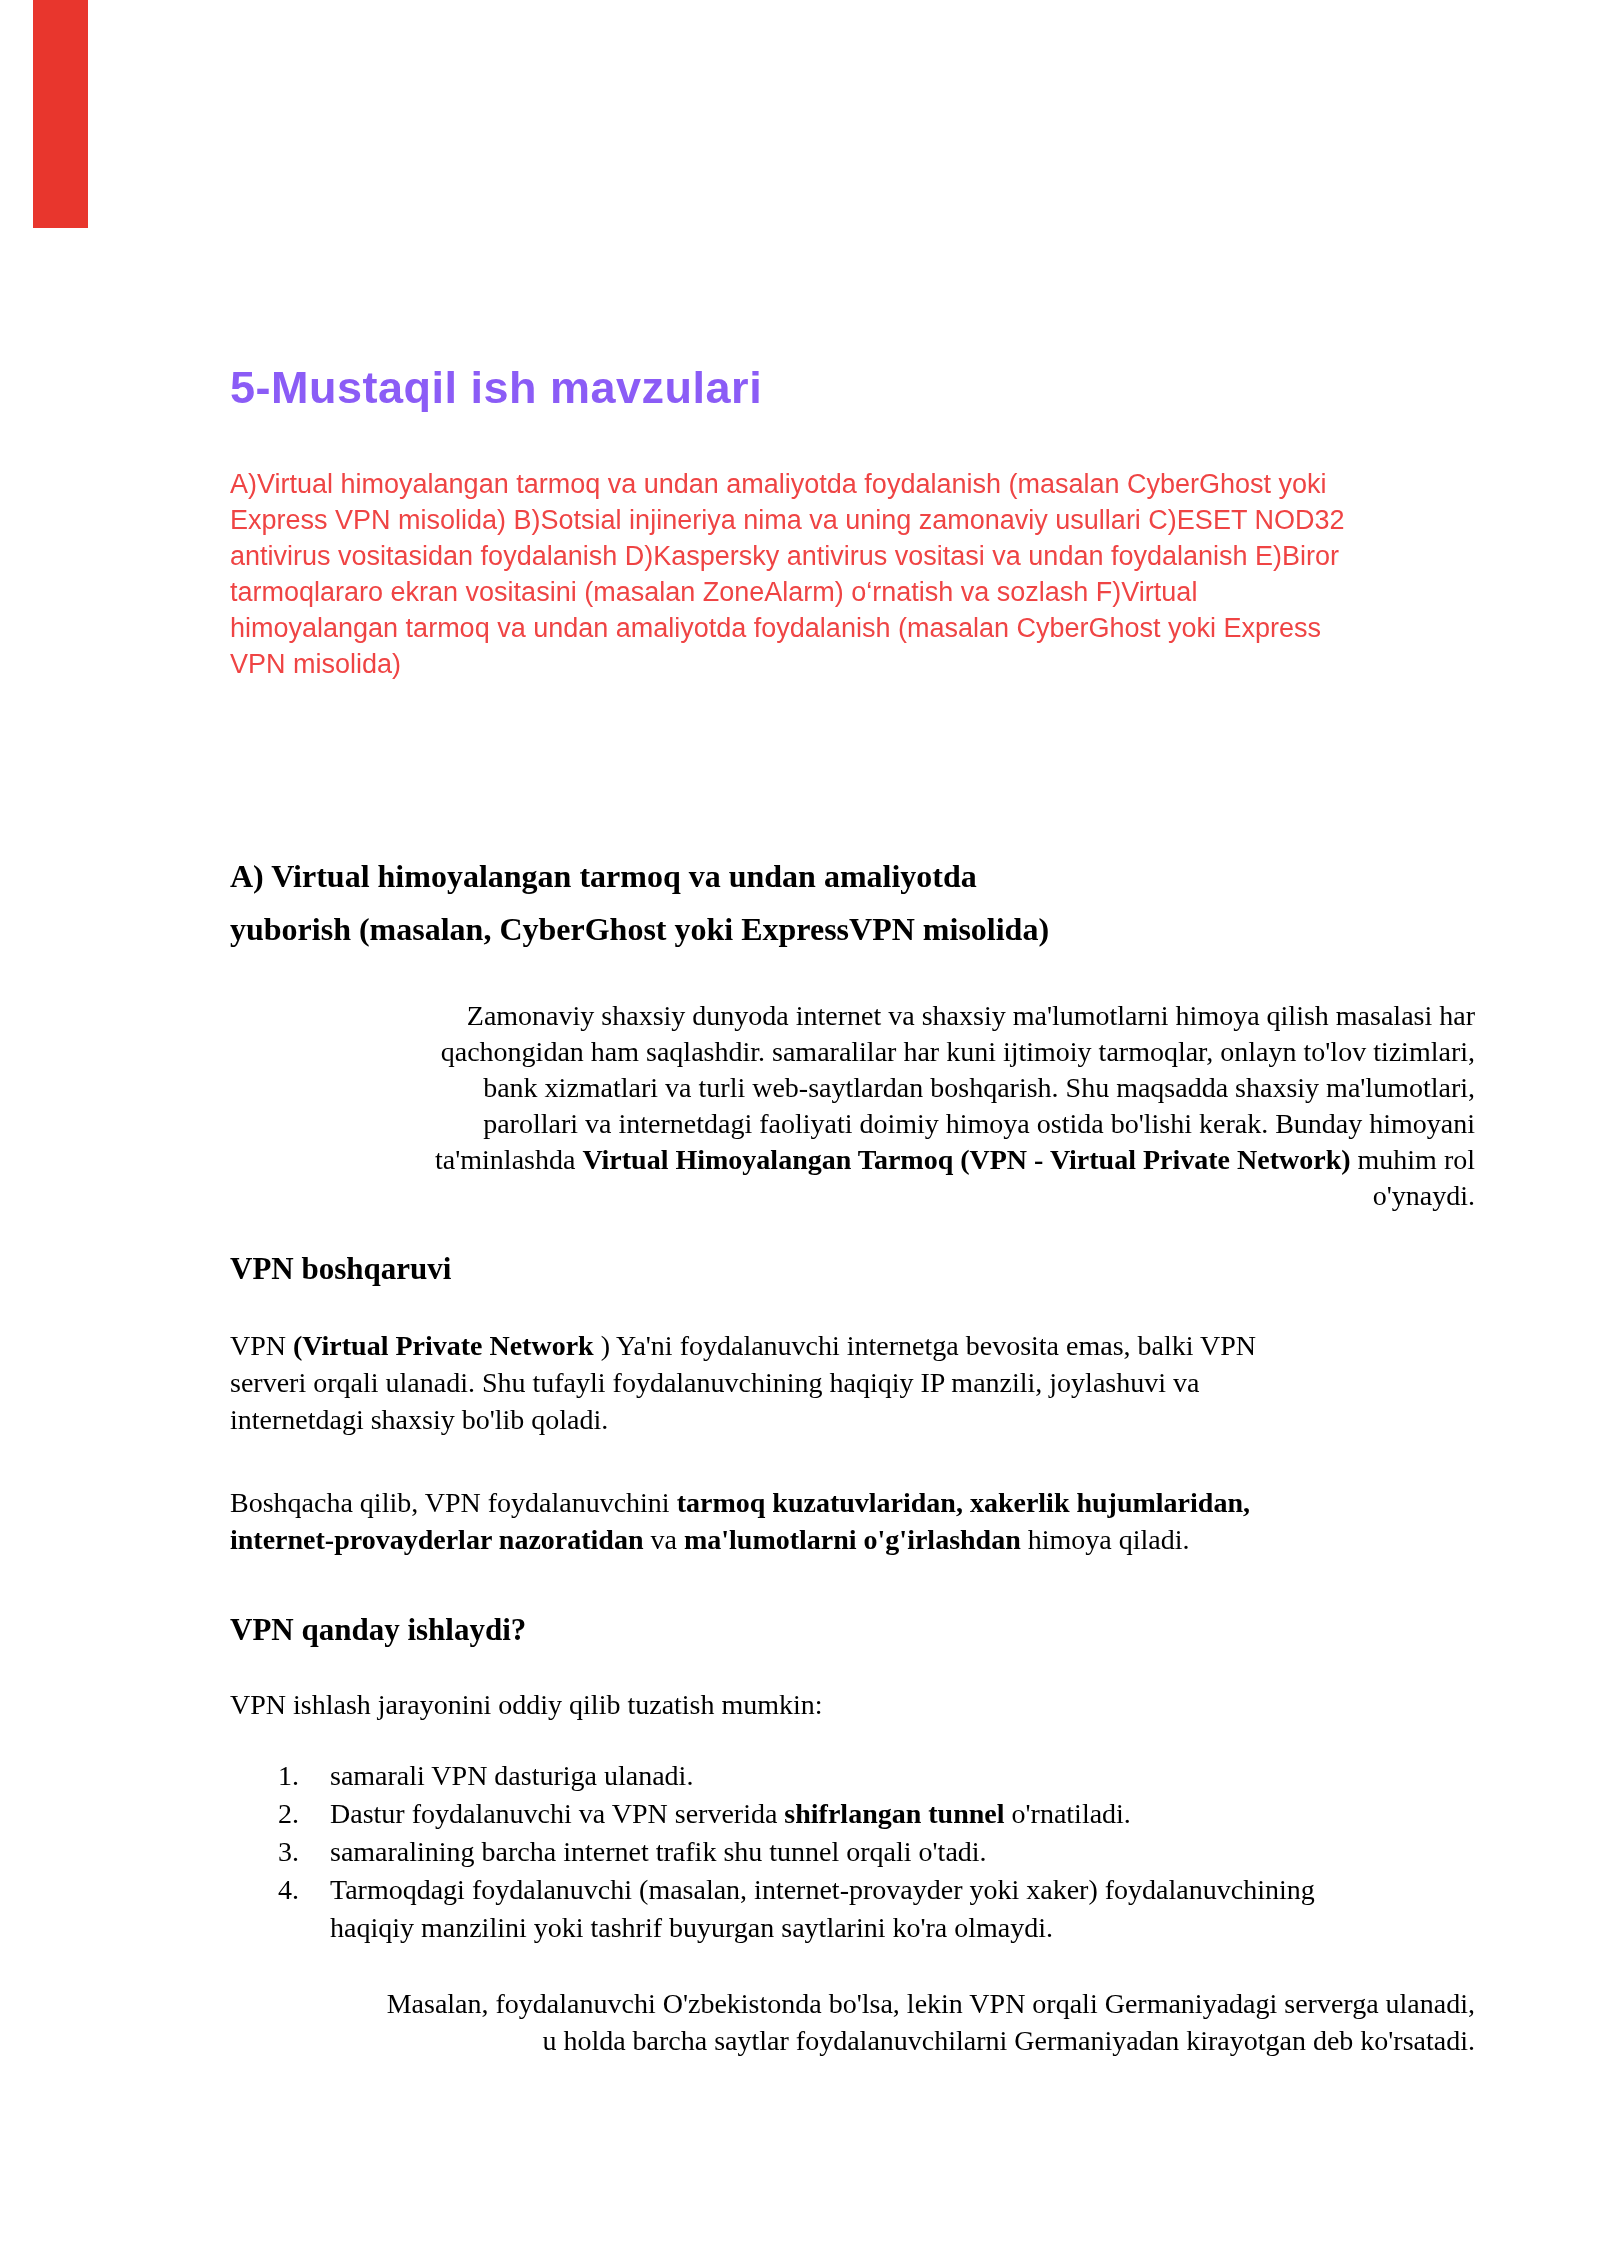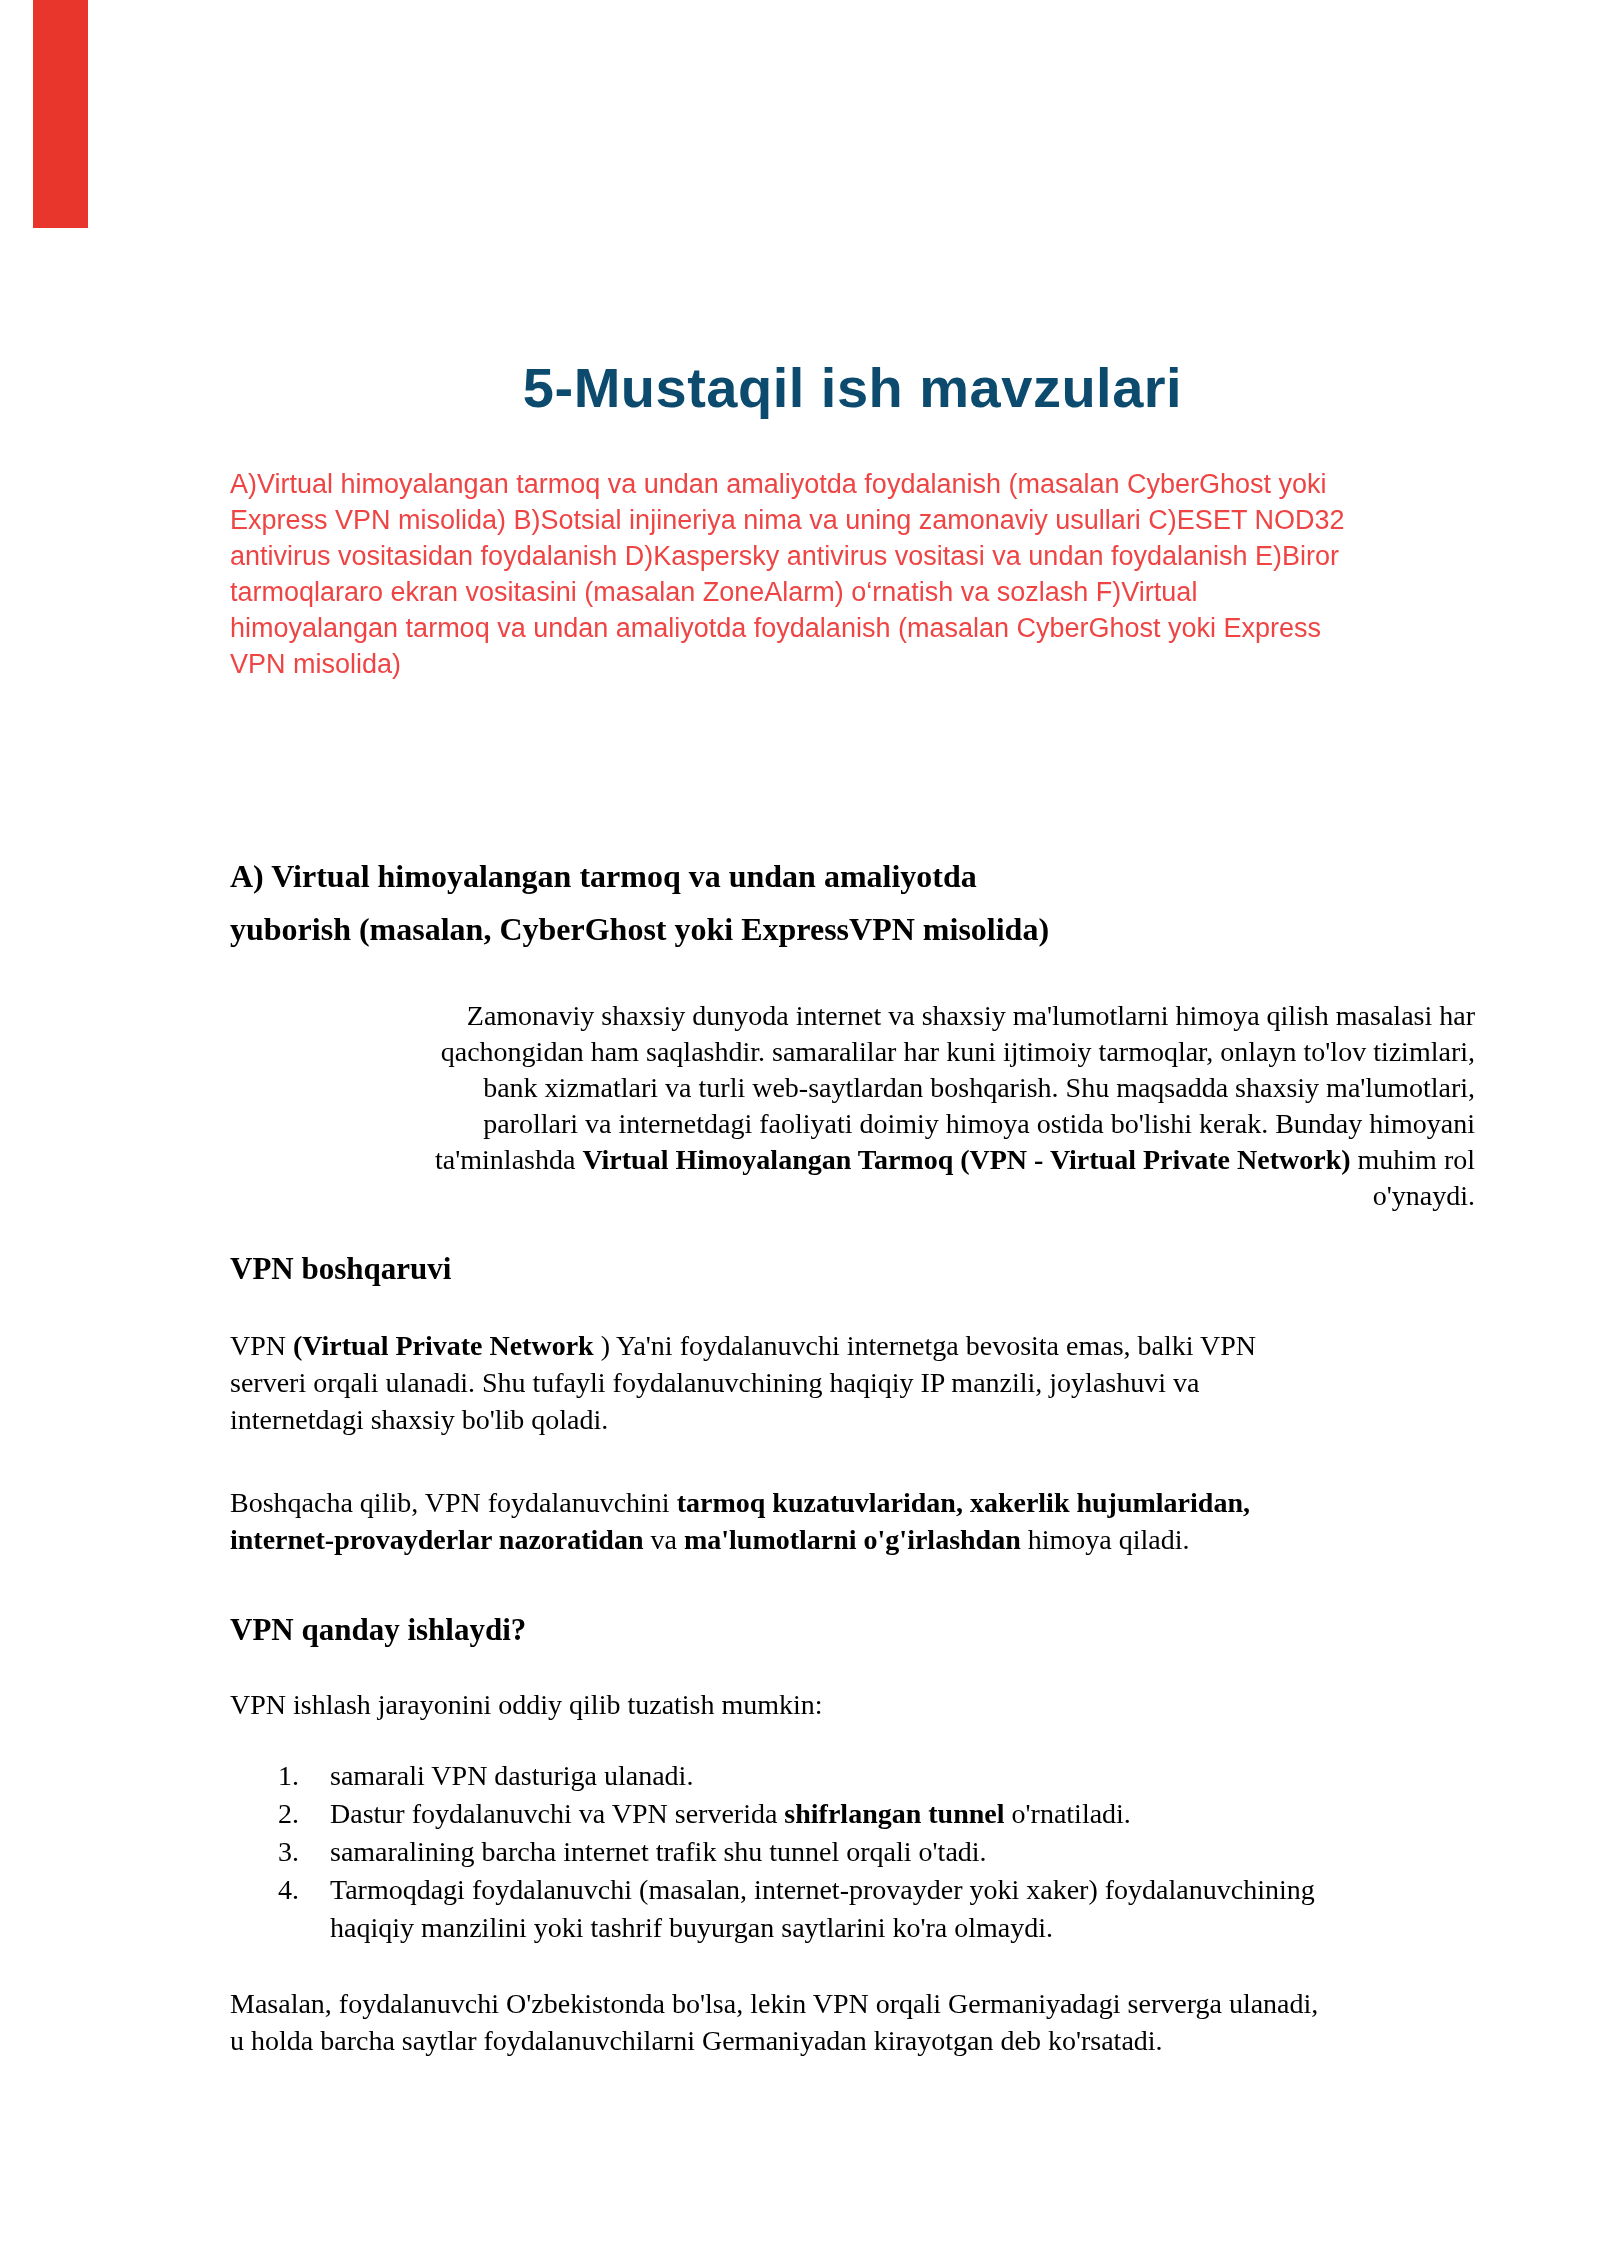--- a/index.html
+++ b/index.html
@@ -31,24 +31,23 @@
     left: 230px;
     top: 0;
     width: 1245px;
   }
   .line { white-space: nowrap; }
 
   .title {
     margin: 352px 0 0 0;
     font-family: "Liberation Sans", "DejaVu Sans", sans-serif;
     font-weight: 700;
-    font-size: 56px;
+    font-size: 45px;
     line-height: 72px;
-    color: #0c4a6e;
-    text-align: center;
+    color: #8b5cf6;
     letter-spacing: 0.5px;
   }
   .intro {
     margin-top: 42px;
     font-family: "Liberation Sans", "DejaVu Sans", sans-serif;
     font-size: 27px;
     line-height: 36px;
     color: #ef4444;
     font-weight: 400;
   }
@@ -61,21 +60,21 @@
   }
   .para {
     font-size: 28px;
     line-height: 37px;
     color: #000000;
   }
   .para-1 { margin-top: 42px; line-height: 36px; text-align: right; }
   .para-2 { margin-top: 38px; }
   .para-3 { margin-top: 46px; }
   .para-4 { margin-top: 36px; }
-  .para-5 { margin-top: 38px; }
+  .para-5 { margin-top: 38px; text-align: right; }
   .subheading {
     font-size: 31px;
     line-height: 40px;
     font-weight: 700;
     color: #000000;
     margin: 0;
   }
   .subheading-1 { margin-top: 35px; }
   .subheading-2 { margin-top: 52px; }
   .numbered-list {

